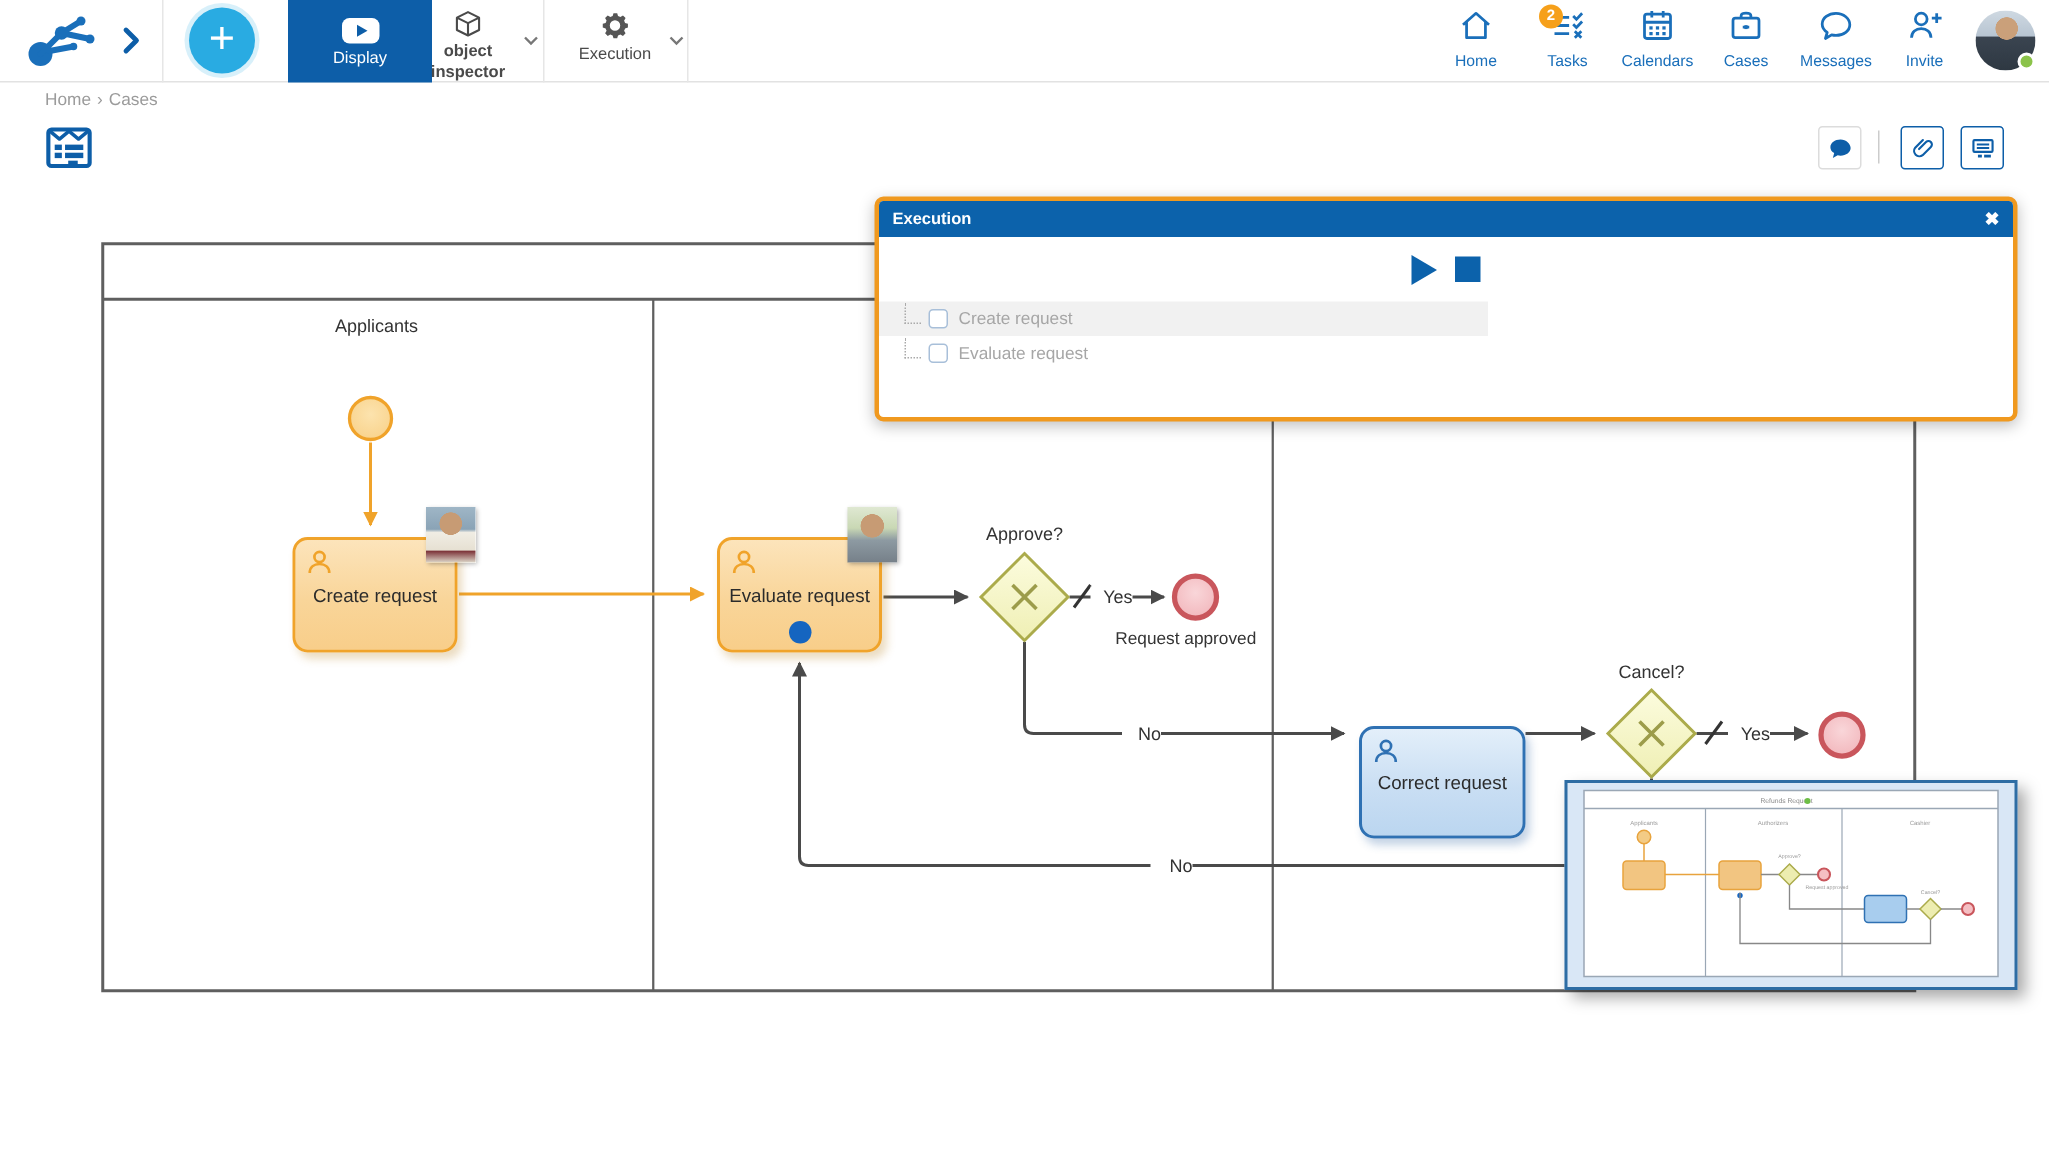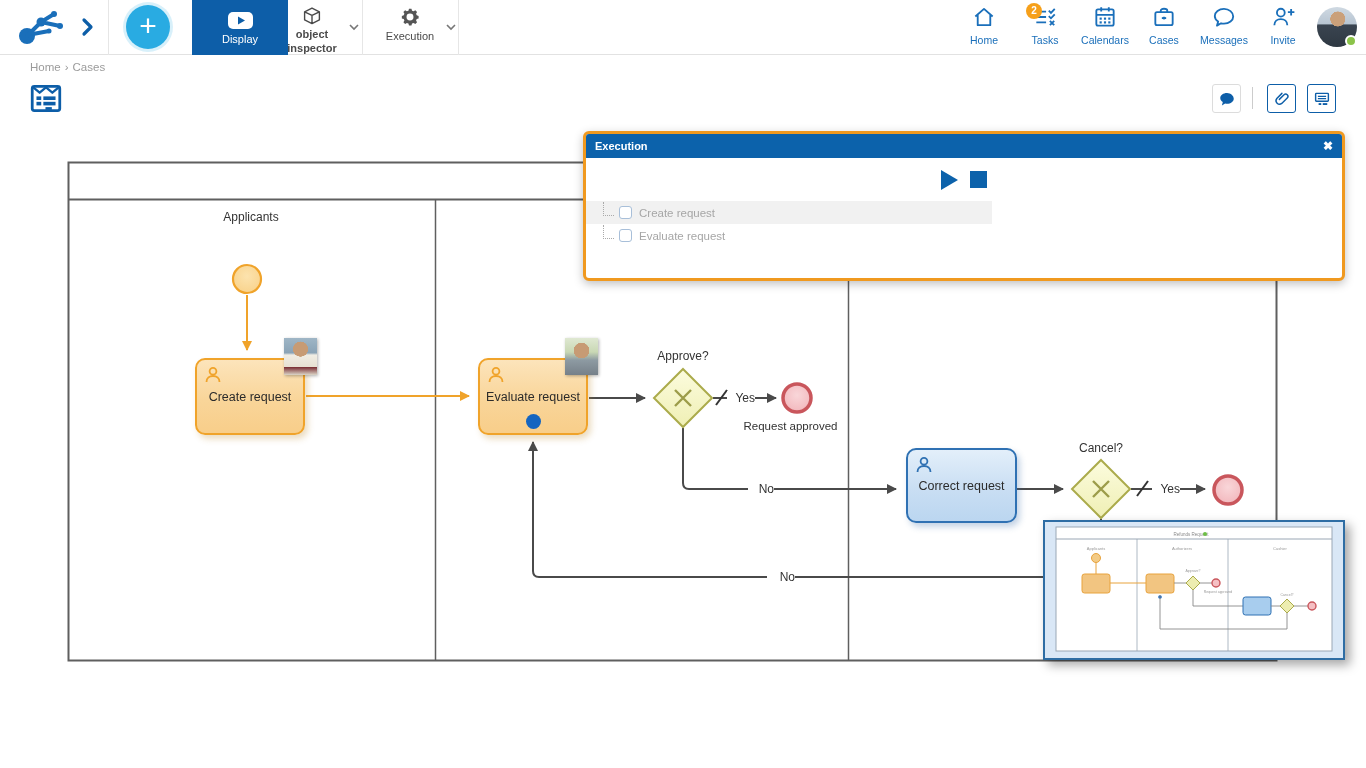--- a/index.html
+++ b/index.html
@@ -49,21 +49,21 @@
   
   .diagram-svg { position:absolute; left:0; top:0; z-index:1; }
   .dg-el { position:absolute; z-index:2; }
   .task { border-radius:10px; display:flex; align-items:center; justify-content:center;
           font-size:12.5px; color:#2b2b2b; cursor:pointer; }
   .task.orange { border:2px solid #F0A32A;
     background:linear-gradient(180deg,#FCE4BB 0%,#F9D599 55%,#F8CE8A 100%);
     box-shadow:3px 4px 6px rgba(190,140,50,.30); }
   .task.blue { border:2px solid #2F71B3;
     background:linear-gradient(180deg,#E3EFFA 0%,#C9DEF3 55%,#BBD6F0 100%);
-    box-shadow:3px 4px 6px rgba(60,110,170,.30); }
+    box-shadow:3px 4px 6px rgba(60,110,170,.30);margin-top:36px; }
   .task .person { position:absolute; left:6px; top:5px; }
   .avatar-photo { position:absolute; width:33px; height:37px; z-index:3; box-shadow:1px 1px 3px rgba(0,0,0,.3); }
   .avatar-photo.p1 { background: radial-gradient(circle at 50% 30%, #c79b74 0 24%, rgba(0,0,0,0) 25%),
      linear-gradient(180deg,#9fb6c6 0%,#8aa3b6 40%,#f0ede4 46%,#e6e0d2 78%,#7a2f35 79%,#dcd6c8 100%); }
   .avatar-photo.p2 { background: radial-gradient(circle at 50% 34%, #c79b74 0 26%, rgba(0,0,0,0) 27%),
      linear-gradient(180deg,#dfe8d2 0%,#c9d8b4 38%,#8d9aa2 60%,#768089 100%); }
   .token-dot { position:absolute; left:526px; top:414px; width:15px; height:15px; border-radius:50%;
                background:#1565C0; z-index:3; }
   .dg-label { position:absolute; z-index:2; font-size:12px; color:#333; text-align:center; }
   .edge-label { position:absolute; z-index:2; font-size:12px; color:#333; text-align:right; background:#fff; }

